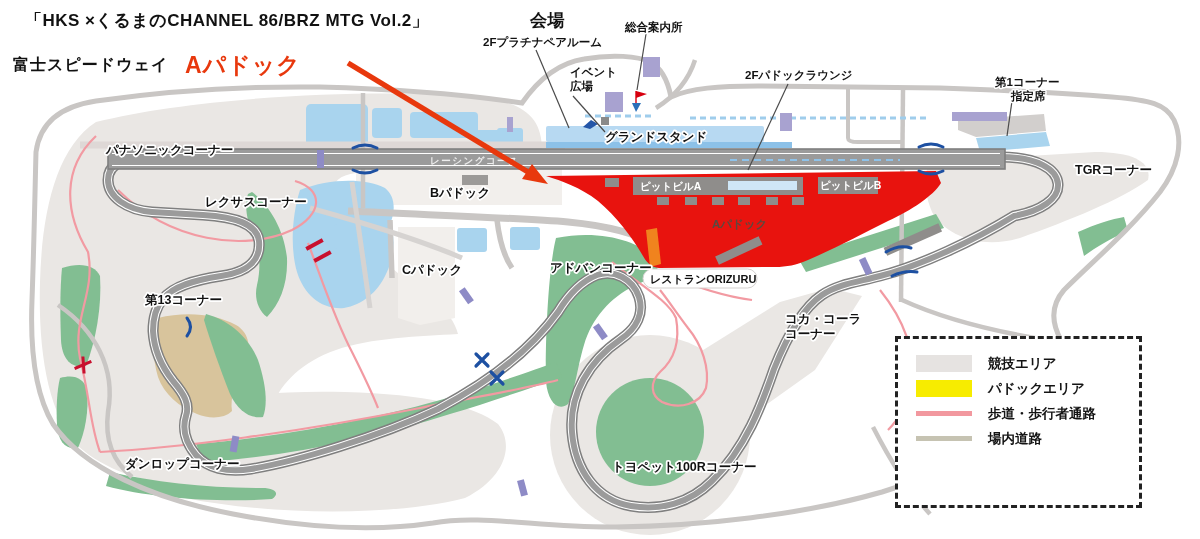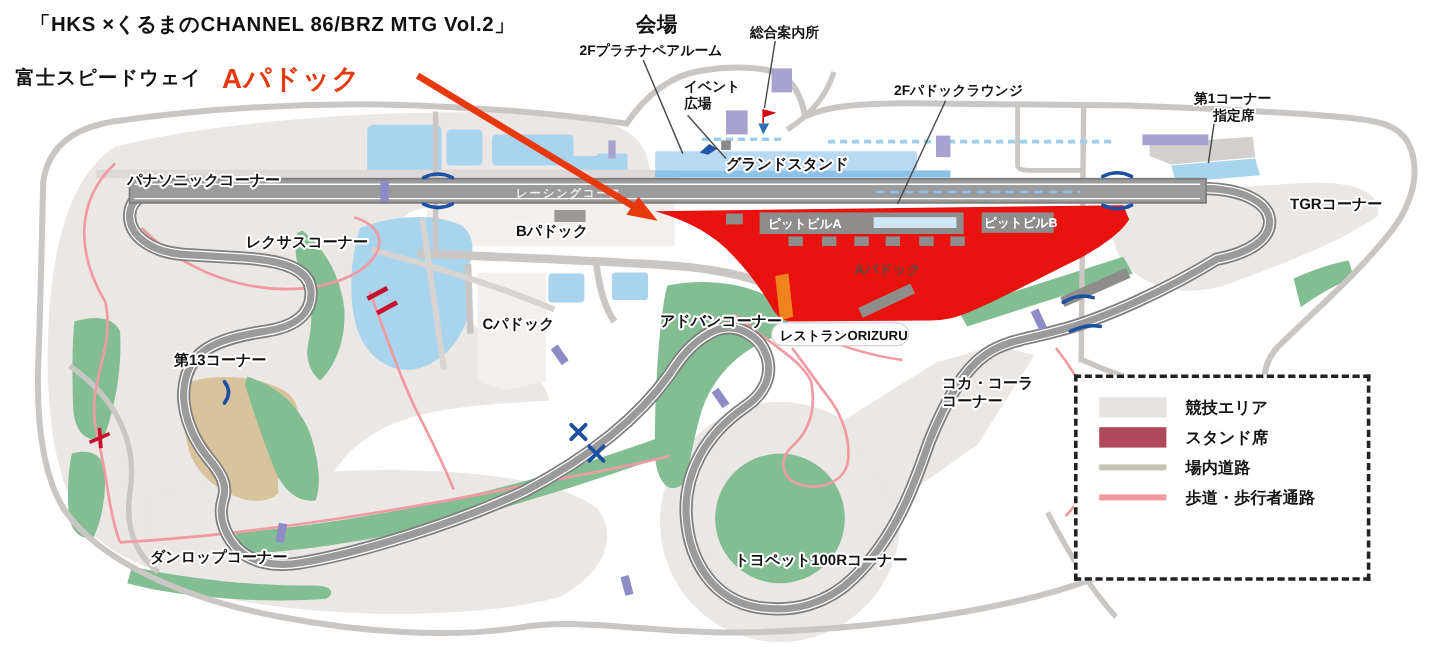--- a/index.html
+++ b/index.html
@@ -12,21 +12,21 @@
   .lbl-sm{font-size:11.5px;font-weight:bold;fill:#111;stroke:#fff;stroke-width:3px;
        paint-order:stroke;stroke-linejoin:round;}
   .white-lbl{font-size:10.5px;font-weight:bold;fill:#ffffff;}
   .track-lbl{font-size:9.5px;font-weight:bold;fill:#ededed;letter-spacing:1.5px;}
   .apad-lbl{font-size:11.5px;font-weight:bold;fill:#5a4a40;}
   .title-main{font-size:17px;font-weight:bold;fill:#111;letter-spacing:0.5px;}
   .title-sub{font-size:16px;font-weight:bold;fill:#111;letter-spacing:1px;}
   .title-red{font-size:23px;font-weight:bold;fill:#e8380d;letter-spacing:1px;}
   .leader{stroke:#4a4a4a;stroke-width:1.2;fill:none;}
   
-  .legend{position:absolute;left:895px;top:312px;width:247px;height:172px;background:#fff;
+  .legend{position:absolute;left:895px;top:336px;width:247px;height:172px;background:#fff;
           border:3px dashed #222;box-sizing:border-box;padding:12px 0 0 18px;}
   .legend-row{display:flex;align-items:center;height:25px;}
   .swatch{width:56px;height:17px;margin-right:16px;flex:0 0 auto;}
   .swatch.line{height:5px;}
   .legend-label{font-size:13.5px;font-weight:bold;color:#141414;white-space:nowrap;}
 </style>
 </head>
 <body>
 
 <div class="stage">
@@ -227,26 +227,26 @@
   <text class="lbl" x="785" y="338">コーナー</text>
   <text class="lbl" x="1075" y="174">TGRコーナー</text>
 </svg>
 
   <div class="legend">
     <div class="legend-row">
       <span class="swatch" style="background-color: rgb(230, 227, 225);"></span>
       <span class="legend-label">競技エリア</span>
     </div>
     <div class="legend-row">
-      <span class="swatch" style="background-color: rgb(174, 74, 92);"></span>
-      <span class="legend-label">スタンド席</span>
+      <span class="swatch" style="background-color: rgb(247, 236, 0);"></span>
+      <span class="legend-label">パドックエリア</span>
+    </div>
+    <div class="legend-row">
+      <span class="swatch line" style="background-color: rgb(242, 152, 159);"></span>
+      <span class="legend-label">歩道・歩行者通路</span>
     </div>
     <div class="legend-row">
       <span class="swatch line" style="background-color: rgb(198, 195, 178);"></span>
       <span class="legend-label">場内道路</span>
     </div>
-    <div class="legend-row">
-      <span class="swatch line" style="background-color: rgb(242, 152, 159);"></span>
-      <span class="legend-label">歩道・歩行者通路</span>
-    </div>
   </div>
 
 </div>
 
 </body></html>

